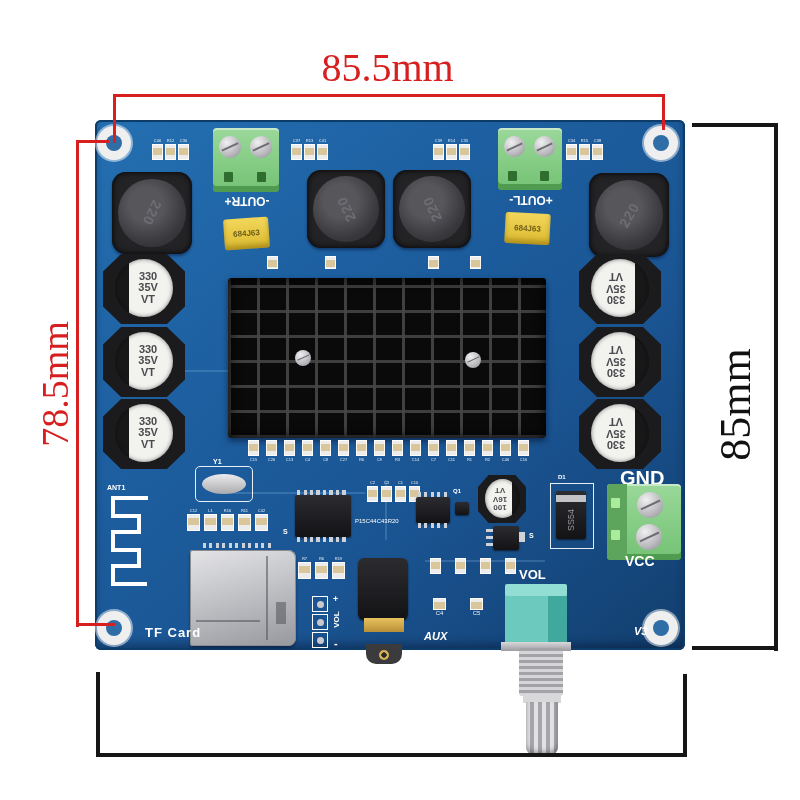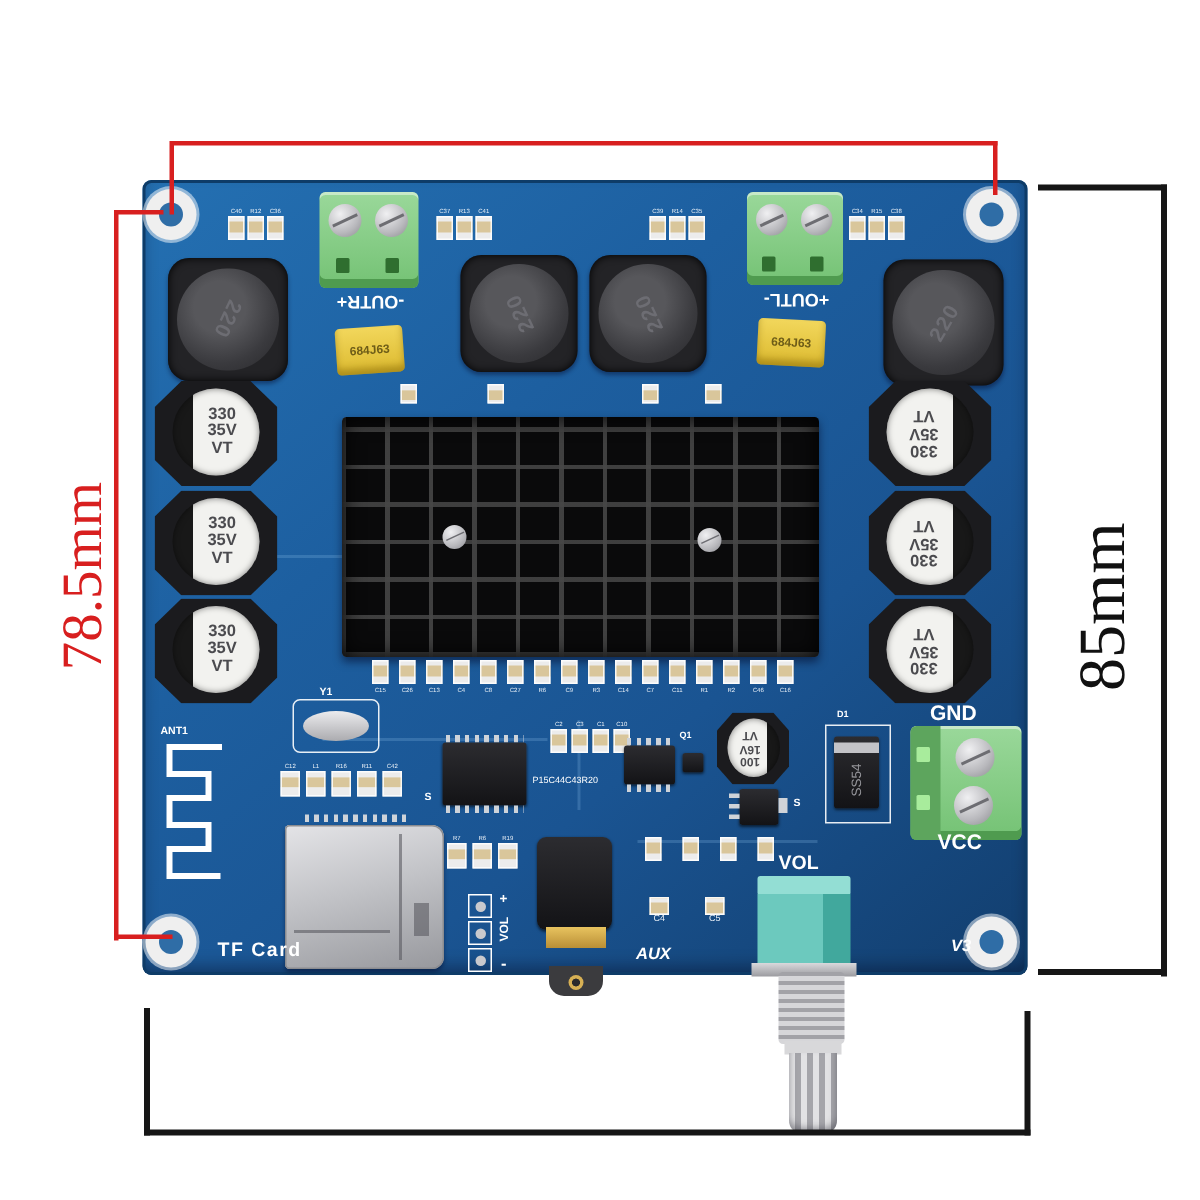--- a/index.html
+++ b/index.html
@@ -443,21 +443,21 @@
 
     <div class="silk abs" style="left:463px;top:354px;font-size:6px;">D1</div>
     <div class="abs" style="left:455px;top:363px;width:42px;height:64px;border:1px solid rgba(255,255,255,.9);"></div>
     <div class="chip" style="left:461px;top:371px;width:30px;height:48px;">
       <div class="abs" style="left:0;top:4px;width:30px;height:7px;background:#c3c3c7;"></div>
       <div class="abs" style="left:2px;top:14px;width:26px;height:30px;color:#96969b;font-size:9px;display:flex;align-items:center;justify-content:center;">
         <span class="vert">SS54</span>
         </div>
     </div>
 
-    <div class="silk abs" style="left:525px;top:347px;font-size:14px;">GND</div>
+    <div class="silk abs" style="left:525px;top:347px;font-size:20px;">GND</div>
     <div class="term" style="left:512px;top:364px;width:74px;height:76px;border-radius:4px;">
       <div class="abs" style="left:0;top:0;width:20px;height:76px;background:#5da55d;border-radius:4px 0 0 4px;"></div>
       <div class="slot" style="left:4px;top:14px;background:#a8ec9c;"></div>
       <div class="slot" style="left:4px;top:46px;background:#a8ec9c;"></div>
       <div class="screw" style="left:30px;top:8px;width:26px;height:26px;">
           <i></i>
         </div>
       <div class="screw" style="left:29px;top:40px;width:26px;height:26px;">
           <i></i>
         </div>
@@ -544,20 +544,21 @@
     <div class="silk abs" style="left:539px;top:505px;font-size:11px;font-style:italic;">V3</div>
   </div>
 
   <div class="shaft-thread" style="left:519px;top:648px;width:44px;height:48px;"></div>
   <div class="abs" style="left:523px;top:694px;width:38px;height:9px;background:#d8d8da;"></div>
   <div class="shaft" style="left:526px;top:702px;width:32px;height:54px;"></div>
 
   <div class="dim-red abs" style="left:114px;top:94px;width:551px;height:3px;"></div>
   <div class="dim-red abs" style="left:113px;top:94px;width:3px;height:49px;"></div>
   <div class="dim-red abs" style="left:662px;top:94px;width:3px;height:36px;"></div>
+  <div class="dimlabel red abs" style="left:285px;top:44px;width:205px;font-size:40px;">85.5mm</div>
 
   <div class="dim-red abs" style="left:76px;top:140px;width:3px;height:487px;"></div>
   <div class="dim-red abs" style="left:76px;top:140px;width:33px;height:3px;"></div>
   <div class="dim-red abs" style="left:76px;top:623px;width:39px;height:3px;"></div>
   <div class="dimlabel red vert abs" style="left:-50px;top:362px;width:210px;font-size:38px;">78.5mm</div>
 
   <div class="dim-blk abs" style="left:774px;top:123px;width:4px;height:528px;"></div>
   <div class="dim-blk abs" style="left:692px;top:123px;width:86px;height:4px;"></div>
   <div class="dim-blk abs" style="left:692px;top:646px;width:86px;height:4px;"></div>
   <div class="dimlabel blk vert abs" style="left:650px;top:379px;width:170px;font-size:44px;">85mm</div>

